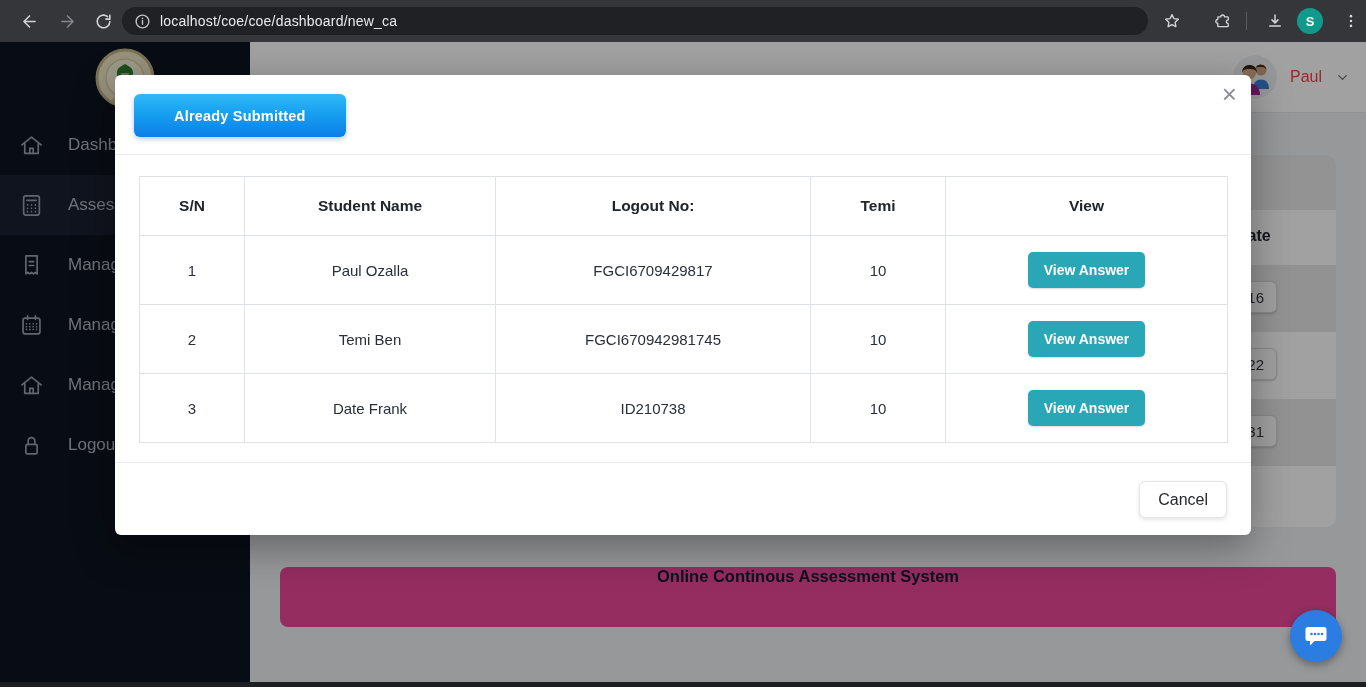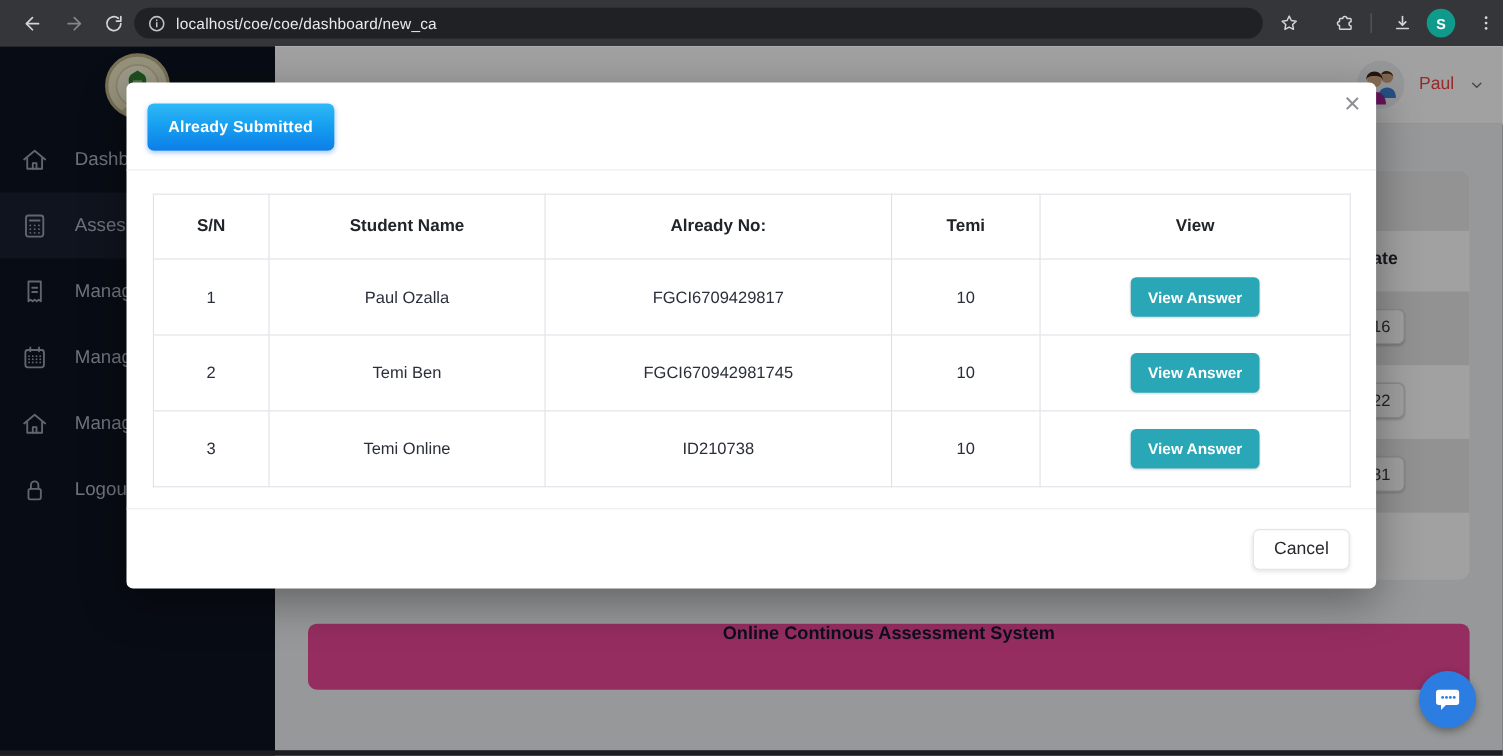--- a/index.html
+++ b/index.html
@@ -57,21 +57,21 @@
 
   .bottom-strip { position:absolute; left:0; bottom:0; width:1366px; height:5px; background:#2e3036; }
 
   
   .overlay { position:absolute; top:42px; left:0; width:1366px; height:645px;
              background:rgba(0,0,0,.37); z-index:10; }
 
   .modal { position:absolute; left:115px; top:75px; width:1136px; height:460px; background:#fff;
            border-radius:6px; box-shadow:0 12px 40px rgba(0,0,0,.35); z-index:20; }
   .modal-header { position:absolute; top:0; left:0; width:100%; height:80px; border-bottom:1px solid #ebebf0; }
-  .already-btn { position:absolute; left:19px; top:19px; height:43px; padding:0 19px; border:none;
+  .already-btn { position:absolute; left:19px; top:19px; height:43px; padding:0 40px; border:none;
                  border-radius:6px; color:#fff; font-weight:700; font-size:14.5px; letter-spacing:.2px;
                  font-family:"Liberation Sans", sans-serif;
                  background:linear-gradient(180deg,#30b8f7 0%,#17a0f0 45%,#0c7ee9 100%);
                  box-shadow:0 2px 5px rgba(13,110,253,.35); }
   .close-btn { position:absolute; right:14px; top:6px; border:none; background:transparent;
                font-size:26px; color:#8f8f93; line-height:1; }
 
   .modal-table { position:absolute; left:24px; top:101px; width:1088px; border-collapse:collapse;
                  table-layout:fixed; }
   .modal-table th, .modal-table td { border:1px solid #dee2e6; text-align:center; vertical-align:middle; }
@@ -287,21 +287,21 @@
       <col style="width:105px">
         <col style="width:251px">
         <col style="width:315px">
       <col style="width:135px">
         <col style="width:282px">
     </colgroup>
     <thead>
       <tr>
         <th>S/N</th>
         <th>Student Name</th>
-        <th>Already No:</th>
+        <th>Logout No:</th>
         <th>Temi</th>
         <th>View</th>
       </tr>
     </thead>
     <tbody>
       <tr>
         <td>1</td>
         <td>Paul Ozalla</td>
         <td>FGCI6709429817</td>
         <td>10</td>
@@ -313,21 +313,21 @@
         <td>2</td>
         <td>Temi Ben</td>
         <td>FGCI670942981745</td>
         <td>10</td>
         <td>
           <button class="view-btn">View Answer</button>
         </td>
       </tr>
       <tr>
         <td>3</td>
-        <td>Temi Online</td>
+        <td>Date Frank</td>
         <td>ID210738</td>
         <td>10</td>
         <td>
           <button class="view-btn">View Answer</button>
         </td>
       </tr>
     </tbody>
   </table>
 
   <div class="modal-footer">

